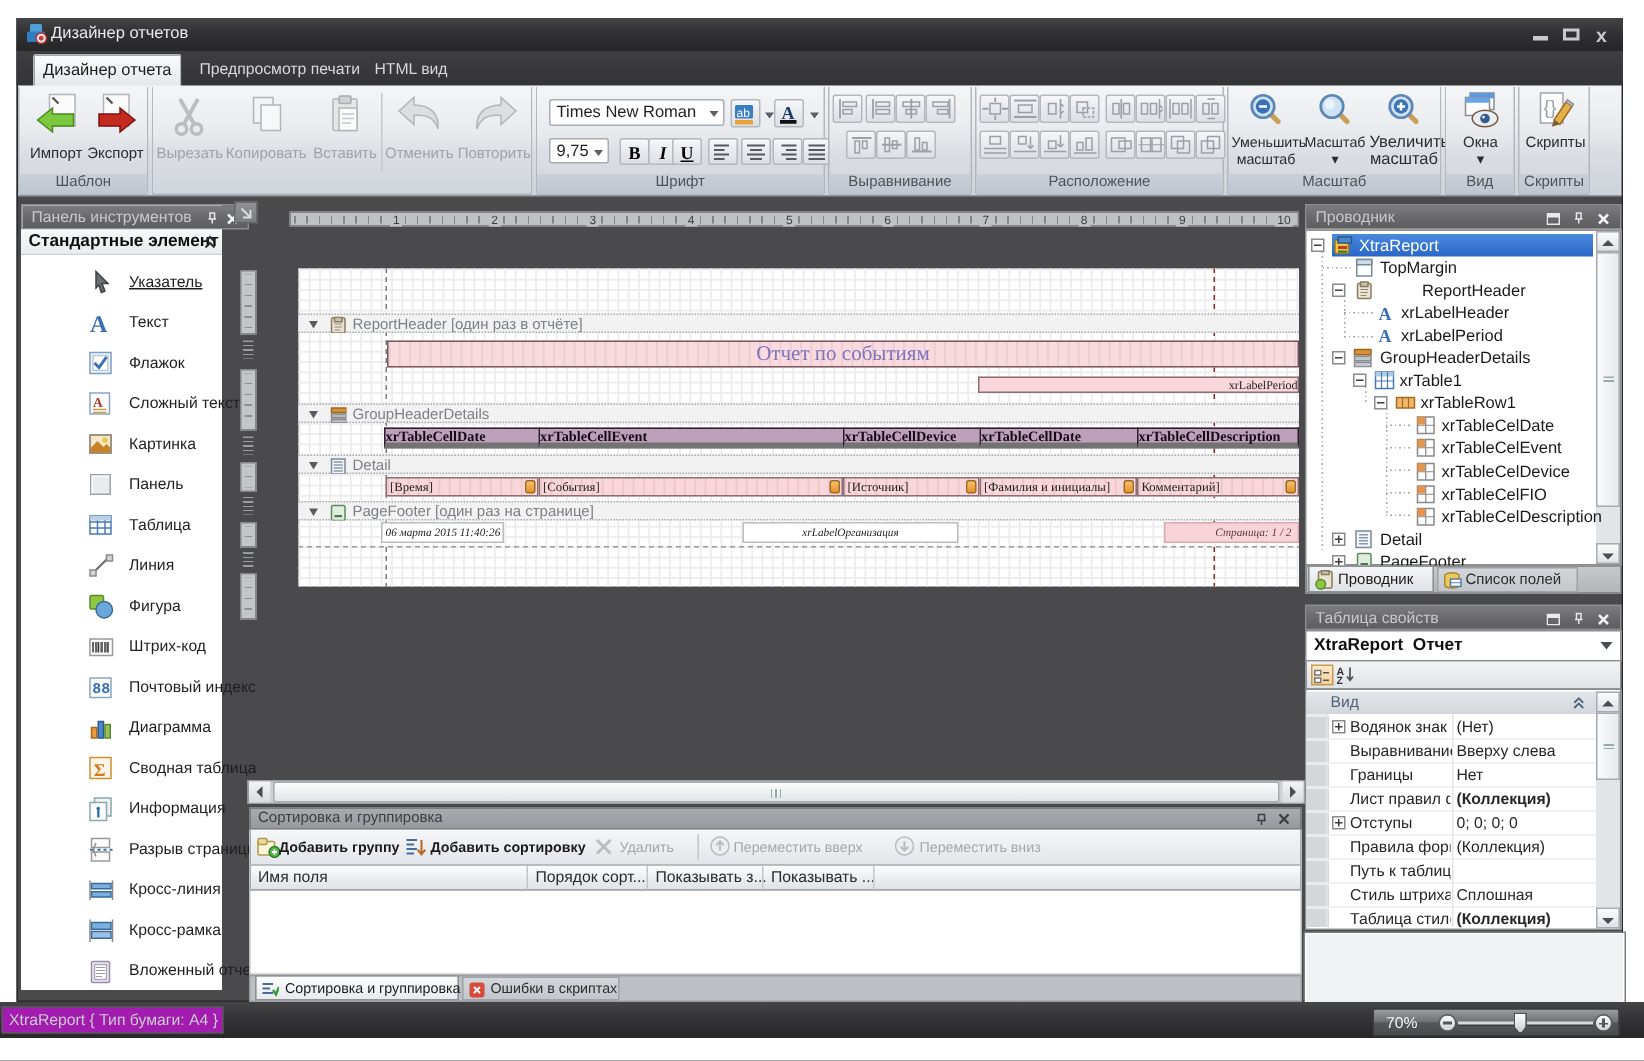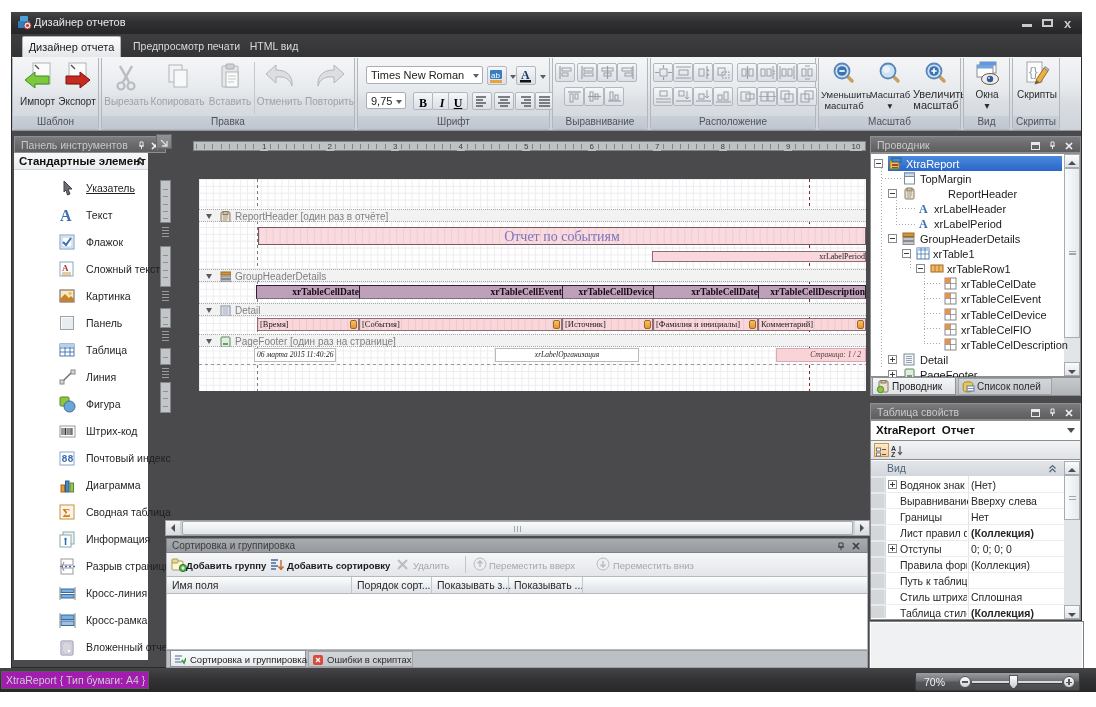--- a/index.html
+++ b/index.html
@@ -27,21 +27,21 @@
 .titem .lbl{position:absolute;left:48px;top:7px;white-space:nowrap;}
 .titem .ico{position:absolute;left:21px;top:5px;}
 
 #corner{left:156px;top:134px;width:16px;height:15px;background:linear-gradient(#929396,#7b7c7f);border:1px solid #646568;box-sizing:border-box;}
 #hruler{left:193px;top:141px;width:673px;height:10px;background:#bfc2c5;border:1px solid #838487;box-sizing:border-box;}
 #page{left:199px;top:179px;width:667px;height:212px;background:#fff;background-image:linear-gradient(#ededf0 1px,transparent 1px),linear-gradient(90deg,#ededf0 1px,transparent 1px);background-size:6.86px 6.86px;}
 .bandhdr{position:absolute;left:199px;width:667px;height:13px;background:#f2f2f3;border-top:1px dotted #aaa;border-bottom:1px dotted #aaa;box-sizing:border-box;font-size:10px;color:#7d8083;padding-left:20px;}
 .tri{position:absolute;left:7px;top:4px;width:0;height:0;border-left:3.5px solid transparent;border-right:3.5px solid transparent;border-top:5px solid #5a5b5e;}
 .bicon{position:absolute;left:21px;top:1px;width:11px;height:11px;}
 .btxt{position:absolute;left:36px;top:0.5px;white-space:nowrap;}
-.hcell{position:absolute;top:285px;height:14px;background:#bfa0bb;border-left:1px solid #2e1f2e;border-top:1px solid #2e1f2e;border-bottom:1px solid #737373;box-sizing:border-box;color:#150b15;font-family:"Liberation Serif",serif;font-weight:bold;font-size:9.5px;text-align:right;line-height:13px;}
+.hcell{position:absolute;top:285px;height:14px;background:#bfa0bb;border-left:1px solid #2e1f2e;border-top:1px solid #2e1f2e;border-bottom:4px solid #737373;box-sizing:border-box;color:#150b15;font-family:"Liberation Serif",serif;font-weight:bold;font-size:9.5px;text-align:left;line-height:13px;}
 .dcell{position:absolute;top:318px;height:13px;background:#f8d6da;background-image:linear-gradient(90deg,#eec6cc 1px,transparent 1px);background-size:6.86px 100%;border:1px solid #8a6f75;box-sizing:border-box;color:#1c1c1c;font-family:"Liberation Serif",serif;font-size:8.5px;line-height:11px;}
 .dbico{position:absolute;top:1px;right:1px;width:7px;height:9px;border-radius:2px;background:linear-gradient(#f7c06a,#e8942a);border:1px solid #9a6a20;box-sizing:border-box;}
 .fcell{position:absolute;top:348px;height:14px;background:#fff;border:1px solid #b9bbbd;box-sizing:border-box;color:#222;font-family:"Liberation Serif",serif;font-style:italic;font-size:7.5px;line-height:12px;}
 
 .tree-row{position:absolute;font-size:11px;color:#1a1a1a;white-space:nowrap;}
 .pm{position:absolute;width:9px;height:9px;background:#fff;border:1px solid #898a8c;box-sizing:border-box;}
 .pm i{position:absolute;left:1px;top:3px;width:5px;height:1px;background:#3c3d3f;}
 .pm.plus b{position:absolute;left:3px;top:1px;width:1px;height:5px;background:#3c3d3f;}
 .prow{position:absolute;font-size:10.5px;color:#262626;white-space:nowrap;}
 .vseg{left:160px;width:11px;background-color:#c3c6c9;border:1px solid #85868a;box-sizing:border-box;background-image:repeating-linear-gradient(180deg,transparent 0 6.2px,#8e8f92 6.2px 7.2px);background-position:center;background-size:5px calc(100% - 4px);background-repeat:no-repeat;}
@@ -86,21 +86,20 @@
  <div class="bigbtn" style="left:45px;top:4px;width:38px;font-size:10px;">
   <svg width="32" height="32" viewBox="0 0 32 32">
    <rect x="8" y="1" width="17" height="21" fill="#fbfbfc" stroke="#b0b4ba"></rect>
    <path d="M10 3 L14 7" stroke="#555" stroke-width="1.5"></path>
    <path d="M29 18 L19 10 L19 14 L5 14 L5 22 L19 22 L19 26 Z" fill="#c42a1e" stroke="#7a1510"></path>
   </svg>
   <div>Экспорт</div></div>
 </div>
 
 <div class="abs rgroup" style="left:101px;width:254px;">
- <div class="glabel">Правка</div>
  <div style="position:absolute;left:152px;top:4px;width:1px;height:52px;background:#c3c8ce;"></div>
  <div class="bigbtn gray" style="left:2px;top:4px;width:45px;">
   <svg width="30" height="32" viewBox="0 0 30 32">
    <path d="M8 4 L17 20 M20 4 L11 20" stroke="#b9bcc0" stroke-width="2.5" fill="none"></path>
    <circle cx="9" cy="24" r="3.5" fill="none" stroke="#b9bcc0" stroke-width="2.2"></circle>
    <circle cx="19" cy="24" r="3.5" fill="none" stroke="#b9bcc0" stroke-width="2.2"></circle>
   </svg>
   <div>Вырезать</div></div>
  <div class="bigbtn gray" style="left:48px;top:4px;width:55px;">
   <svg width="30" height="32" viewBox="0 0 30 32">

